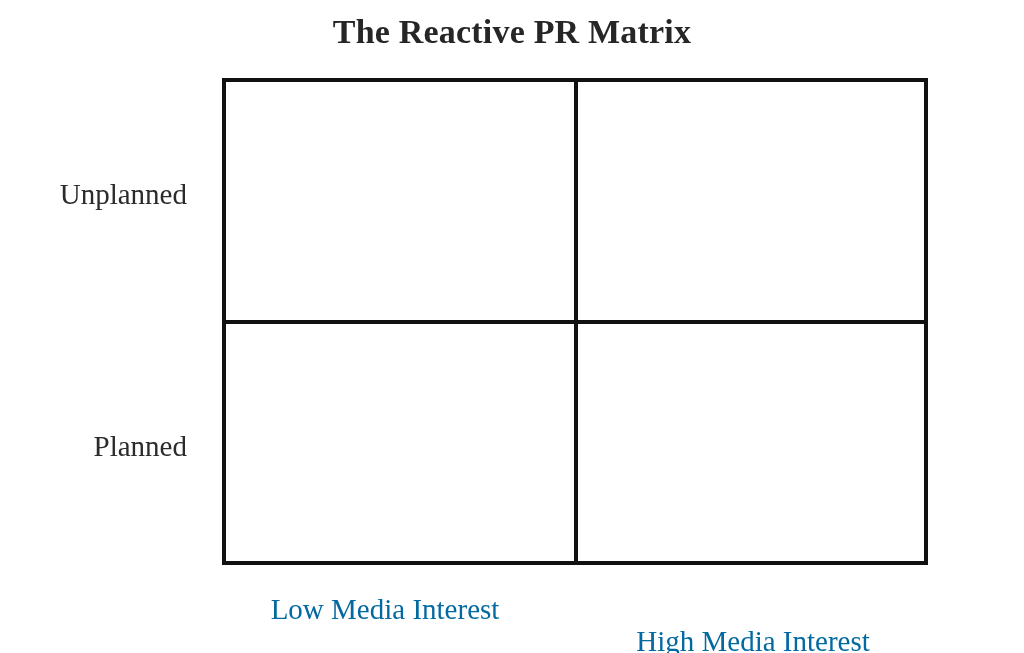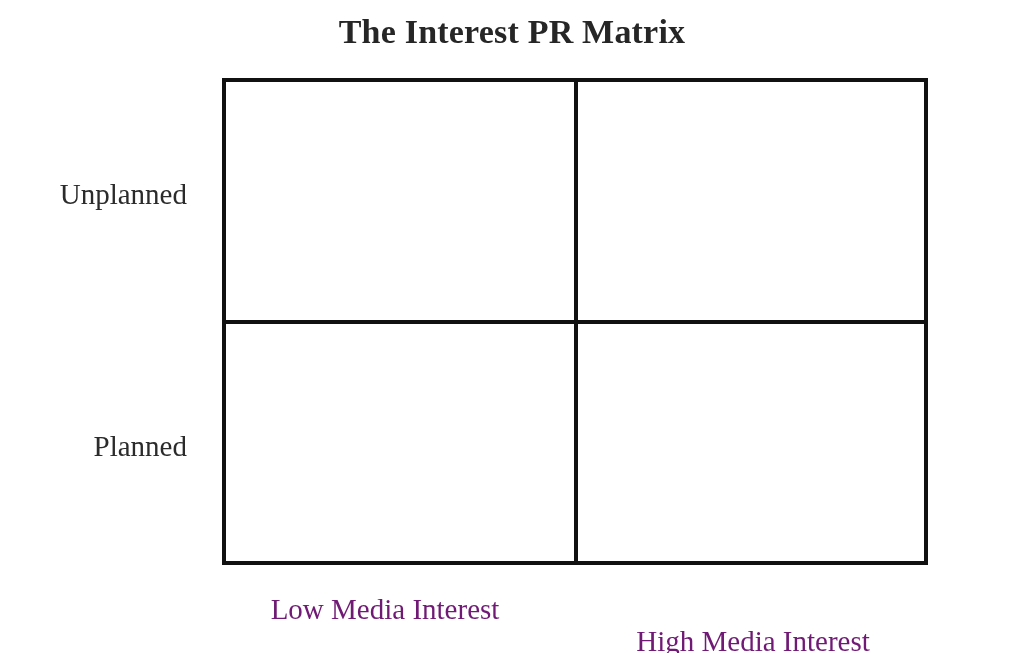--- a/index.html
+++ b/index.html
@@ -99,33 +99,33 @@
 
   .col-label {
     position: absolute;
     top: 591px;
     width: 400px;
     text-align: center;
     font-family: "Liberation Serif", "DejaVu Serif", serif;
     font-weight: normal;
     font-size: 29px;
     line-height: 36px;
-    color: #701a75;
+    color: #0369a1;
     white-space: nowrap;
   }
 
   #col-label-low  { left: 185px; }  
   #col-label-high { left: 553px; margin-top: 32px; }  
 </style>
 </head>
 <body>
 
 <div id="canvas">
 
-  <div id="chart-title">The Interest PR Matrix</div>
+  <div id="chart-title">The Reactive PR Matrix</div>
 
   <div id="matrix">
 
     <div class="quadrant" id="quad-tl"></div>
 
     <div class="quadrant" id="quad-tr"></div>
 
     <div class="quadrant" id="quad-bl"></div>
 
     <div class="quadrant" id="quad-br"></div>

